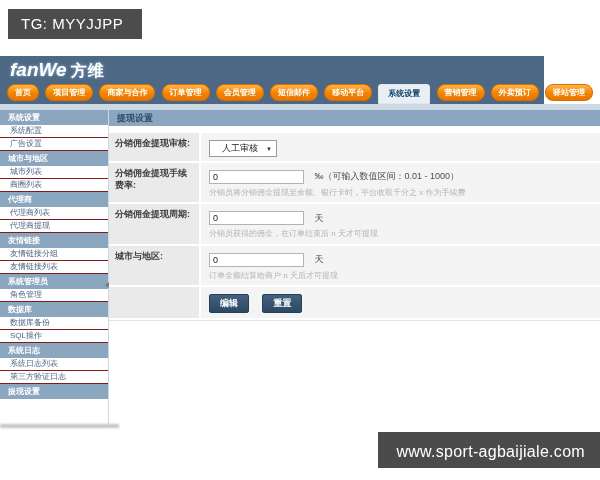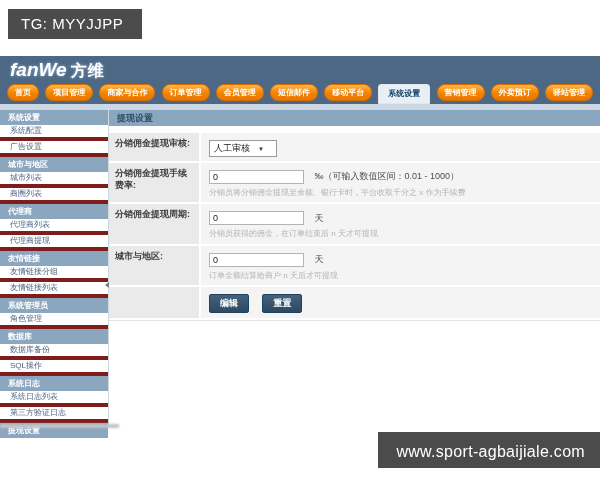--- a/index.html
+++ b/index.html
@@ -7,51 +7,51 @@
     width:600px;height:480px;position:relative;overflow:hidden;background:#fff;
     font-family:"Liberation Sans","DejaVu Sans",sans-serif;
     -webkit-font-smoothing:antialiased;
   }
   
   .tg-badge{
     position:absolute;left:8px;top:9px;height:30px;line-height:30px;
     background:#4c4c4c;color:#fff;font-size:15px;padding:0 19px 0 13px;letter-spacing:.5px;
   }
   
-  .site-header{position:absolute;left:0;top:56px;width:600px;height:48px;background:#4d6884;}
+  .site-header{position:absolute;left:0;top:56px;width:544px;height:48px;background:#4d6884;}
   .logo{position:absolute;left:10px;top:3px;color:#fff;font-weight:bold;font-style:italic;
     font-size:19px;text-shadow:0 0 3px #9cbcd8;white-space:nowrap;}
   .logo .cjk{font-style:normal;font-size:16px;margin-left:4px;letter-spacing:1px;}
   .nav{position:absolute;left:0;bottom:0;width:600px;box-sizing:border-box;
     display:flex;align-items:flex-end;justify-content:space-between;padding:0 7px;}
   .nav-btn{display:block;background:linear-gradient(#ffb54a,#f18300 55%,#e97600);
     border:1px solid #d66e00;border-radius:8px;color:#fff;font-size:8px;font-weight:bold;
     padding:2px 7px;margin-bottom:3px;white-space:nowrap;text-decoration:none;cursor:pointer;}
   .nav-btn.active{background:#e9eff5;border-color:#dfe7ef;color:#14426a;
     margin-bottom:0;padding:3px 9px 4px;border-radius:3px 3px 0 0;}
   .subbar{position:absolute;left:0;top:104px;width:600px;height:6px;background:#ccd8e3;}
   
   .page{position:absolute;left:0;top:110px;width:600px;height:315px;display:flex;}
   .sidebar{width:109px;box-sizing:border-box;border-right:1px solid #cfd8e0;background:#fff;position:relative;flex:none;}
   .sb-header{height:15px;line-height:15px;background:#8ba6bf;color:#fff;font-size:8px;
     font-weight:bold;padding:0 8px;cursor:pointer;}
   .sb-item{height:12px;line-height:12px;font-size:8px;padding:0 10px;color:#4c6380;
-    border-bottom:4px solid #7f1d1d;cursor:pointer;white-space:nowrap;}
+    border-bottom:1px solid #7f1d1d;cursor:pointer;white-space:nowrap;}
   .sb-collapse{position:absolute;right:-1px;top:172px;width:0;height:0;cursor:pointer;
     border-top:3px solid transparent;border-bottom:3px solid transparent;border-right:4px solid #7c7c7c;}
   .main{flex:1;min-width:0;}
   .main-title{height:16px;line-height:16px;background:#8ba6bf;color:#2e4d68;
     font-size:9px;font-weight:bold;padding:0 8px;}
   .form{margin-top:7px;border-bottom:1px solid #e2e2e2;}
   .form-row{display:flex;margin-bottom:2px;}
   .fr-label{width:90px;flex:none;box-sizing:border-box;background:#eaeaea;color:#3f3f3f;
     font-size:9px;font-weight:bold;text-align:left;padding:5px 6px 4px;line-height:1.3;}
   .fr-ctrl{flex:1;background:#f4f4f4;margin-left:2px;padding:4px 8px;}
   .select-box{display:inline-flex;align-items:center;background:#fff;border:1px solid #9a9a9a;
-    font-size:9px;color:#222;padding:1px 4px;min-width:58px;cursor:pointer;justify-content:flex-start;}
+    font-size:9px;color:#222;padding:1px 4px;min-width:58px;cursor:pointer;justify-content:flex-end;}
   .select-box .arrow{font-size:6px;color:#333;margin-left:8px;}
   .txt-input{box-sizing:border-box;width:95px;height:14px;border:1px solid #b3b3b3;background:#fff;
     font-size:9px;color:#222;padding:0 3px;font-family:inherit;vertical-align:middle;}
   .suffix{font-size:9px;color:#4d4d4d;margin-left:6px;vertical-align:middle;}
   .help{font-size:8px;color:#b3b3b3;margin-top:3px;line-height:1.3;}
   .btn-dark{display:inline-block;background:linear-gradient(#44627d,#2b4963);border:1px solid #22405a;
     border-radius:2px;color:#fff;font-size:9px;font-weight:bold;padding:2px 10px;margin-right:9px;cursor:pointer;}
   .page-shadow{position:absolute;left:0;top:424px;width:119px;height:4px;background:#c4c4c4;filter:blur(1px);}
   
   .watermark{position:absolute;right:0;bottom:12px;height:36px;line-height:39px;

